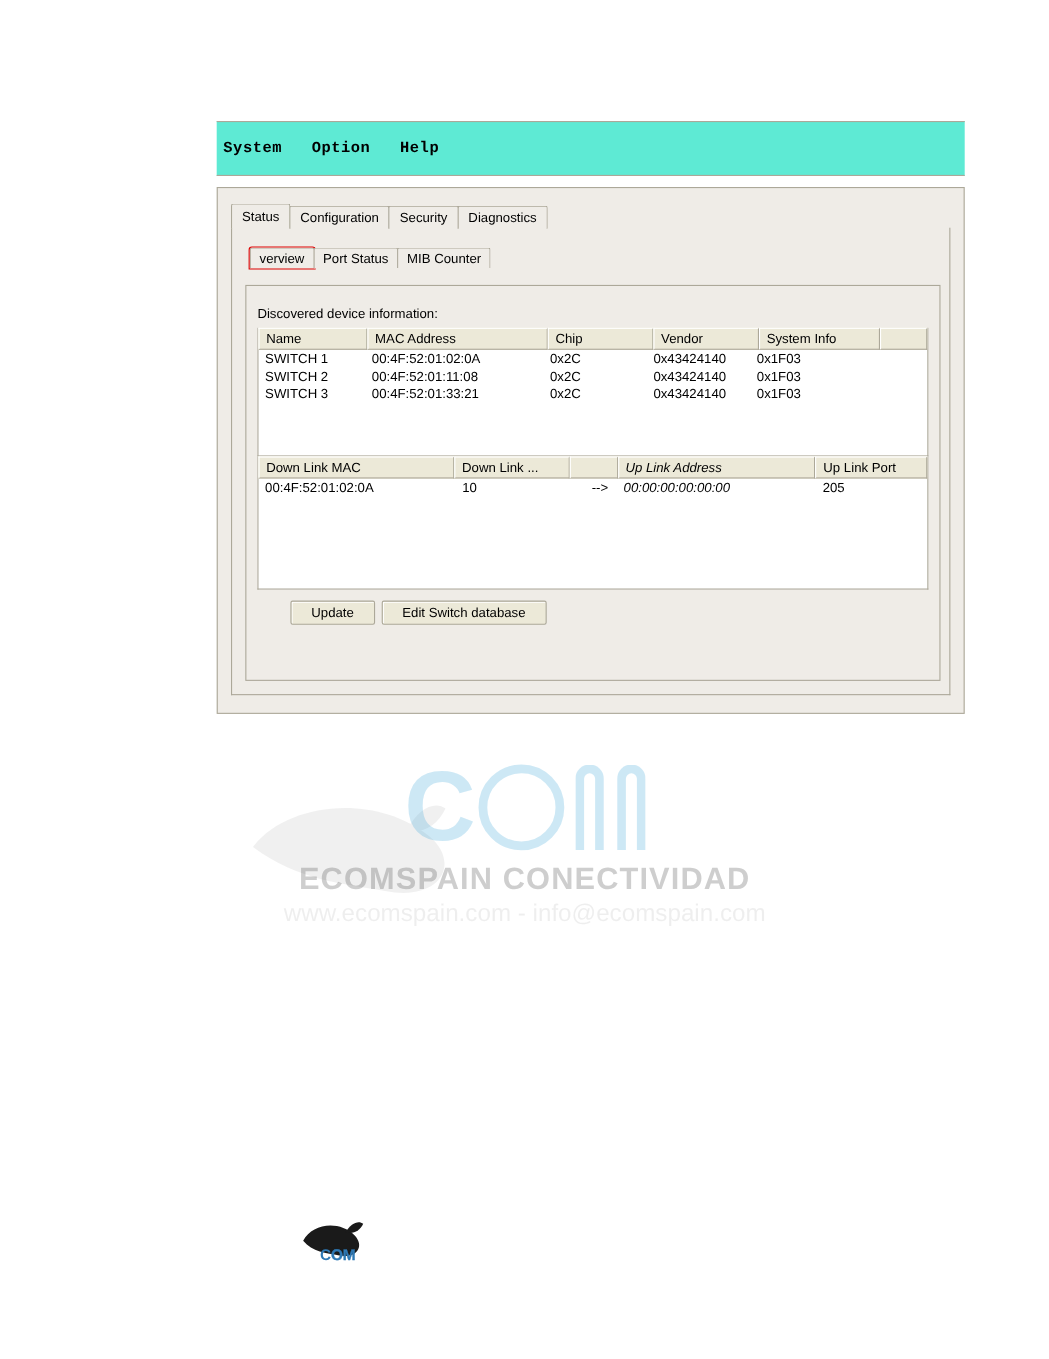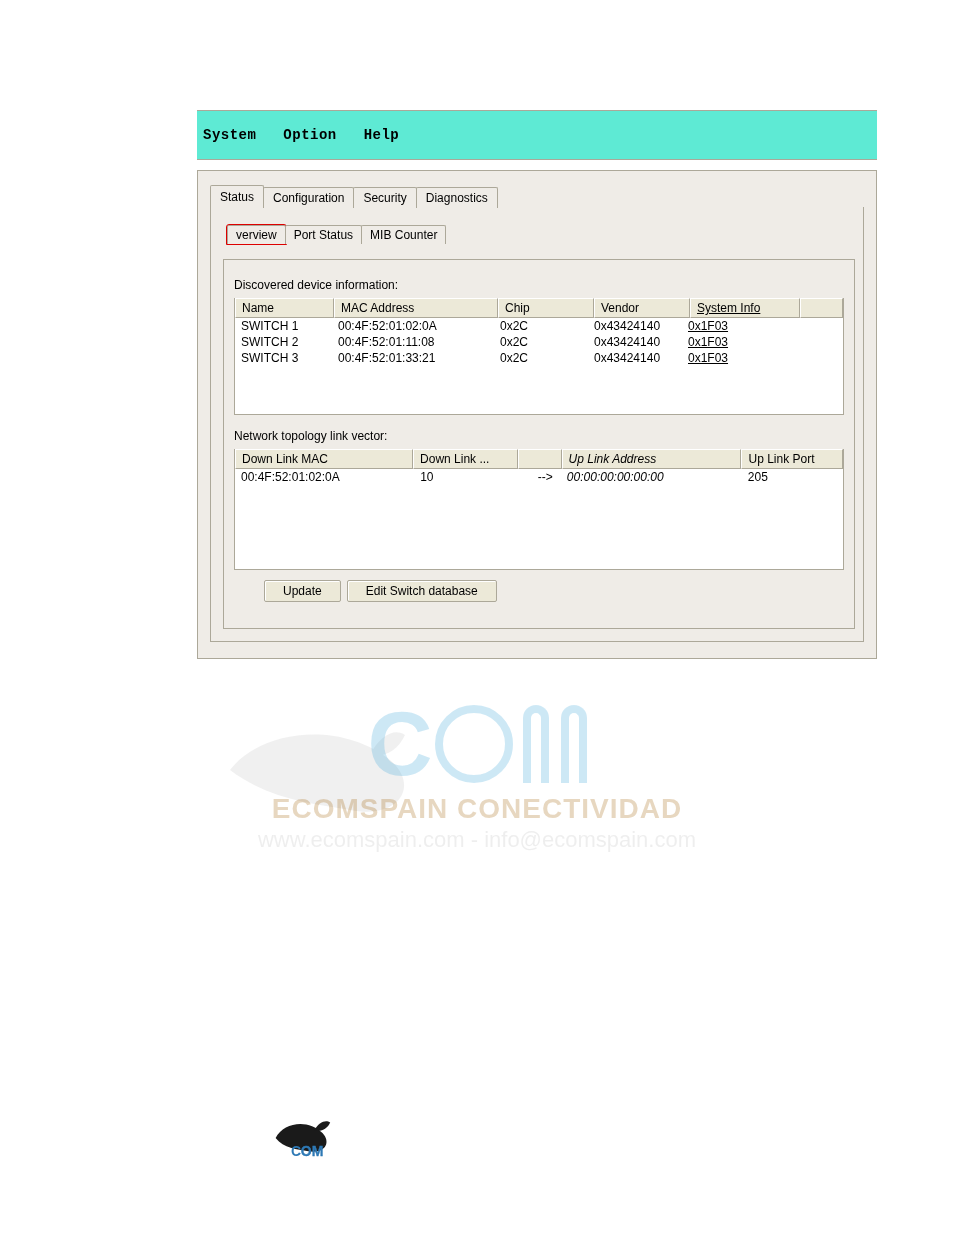--- a/index.html
+++ b/index.html
@@ -30,40 +30,40 @@
   .tbl{background:#fff;border:1px solid #aca899;border-top:none;}
   .hdr{display:flex;background:#ece9d8;}
   .hdr .th{border:1px solid #fff;border-right:1px solid #aca899;border-bottom:1px solid #aca899;background:#ece9d8;padding:2px 6px;font-size:12px;}
   .bdy .tr{display:flex;}
   .bdy .td{padding:1px 6px;font-size:12px;}
   
   .dev .c1{width:85px;}
   .dev .c2{width:150px;}
   .dev .c3{width:82px;}
   .dev .c4{width:82px;}
-  .dev .c5{width:96px;text-decoration:underline;}
+  .dev .c5{width:96px;}
   .dev .c6{flex:1;}
   .dev .bdy{height:96px;}
   
   .topo .c1{width:180px;}
   .topo .c2{width:100px;text-align:left;}
   .topo .c3{width:30px;text-align:right;padding-right:8px;}
   .topo .c4{width:182px;font-style:italic;}
   .topo .c5{width:96px;}
   .topo .bdy{height:100px;}
   
   .btns{margin-top:10px;display:flex;gap:6px;padding-left:30px;}
   .winbtn{border:1px solid #aca899;background:#ece9d8;padding:3px 18px;font-size:12px;border-radius:2px;box-shadow:inset 1px 1px 0 #fff;cursor:default;}
   
   .watermark{text-align:center;margin-top:40px;opacity:.25;font-family:Arial,sans-serif;}
   .wm-logo{display:flex;align-items:center;justify-content:center;gap:4px;}
   .wm-c{font-size:90px;font-weight:900;color:#3ea6d9;line-height:1;}
   .wm-o{display:inline-block;width:62px;height:62px;border:8px solid #3ea6d9;border-radius:50%;margin:0 -2px;}
   .wm-line{display:inline-block;width:10px;height:70px;background:transparent;border-left:8px solid #3ea6d9;border-right:8px solid #3ea6d9;border-top:8px solid #3ea6d9;border-radius:30px 30px 0 0;margin-left:8px;}
-  .wm-text1{font-size:28px;font-weight:900;color:#a16207;letter-spacing:1px;margin-top:4px;}
+  .wm-text1{font-size:28px;font-weight:900;color:#404040;letter-spacing:1px;margin-top:4px;}
   .wm-text2{font-size:22px;color:#bfbfbf;margin-top:2px;}
   .footer-logo{margin:260px 0 30px 270px;}
   .footer-logo svg{width:70px;height:50px;}
   
   .fish{position:absolute;left:220px;top:590px;opacity:.12;pointer-events:none;}
 </style>
 </head>
 <body>
 
 <div class="page">
@@ -124,21 +124,20 @@
               <div class="tr">
                 <div class="td c1">SWITCH 3</div>
                 <div class="td c2">00:4F:52:01:33:21</div>
                 <div class="td c3">0x2C</div>
                 <div class="td c4">0x43424140</div>
                 <div class="td c5">0x1F03</div>
               </div>
             </div>
           </div>
 
-          <div class="sect-label" style="margin-top:14px;">Network topology link vector:</div>
 
           <div class="tbl topo">
             <div class="hdr">
               <div class="th c1">Down Link MAC</div>
               <div class="th c2">Down Link ...</div>
               <div class="th c3"></div>
               <div class="th c4">Up Link Address</div>
               <div class="th c5">Up Link Port</div>
             </div>
             <div class="bdy">

